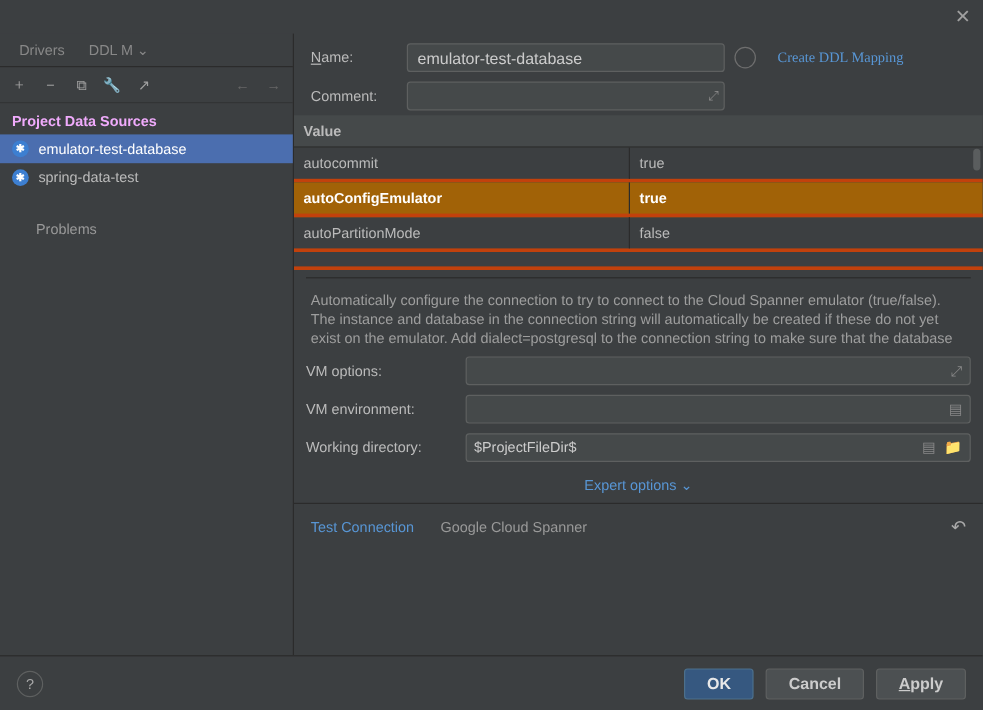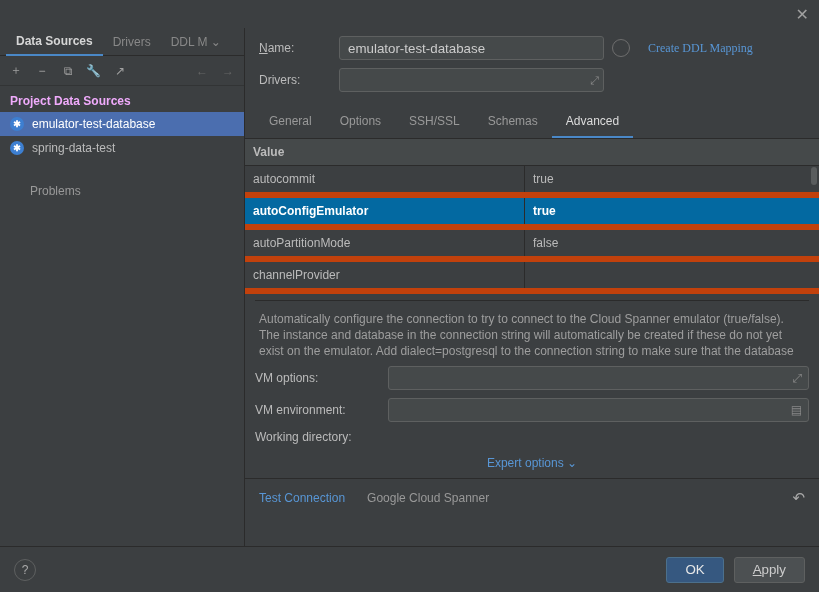--- a/index.html
+++ b/index.html
@@ -127,22 +127,22 @@
   .table {
     display:flex; flex-direction:column;
   }
   .thead {
     display:flex; background:#45494a; border-bottom:1px solid #2b2b2b;
   }
   .th, .td { padding:6px 8px; }
   .th { color:#bbb; font-weight:bold; display:flex; align-items:center; gap:4px;}
   .col-name { width:280px; border-right:1px solid #2b2b2b;}
   .col-val { flex:1; }
-  .trow { display:flex; border-bottom:6px solid #c2410c;}
-  .trow.sel { background:#0369a1; color:#fff; }
+  .trow { display:flex; border-bottom:3px solid #c2410c;}
+  .trow.sel { background:#a16207; color:#fff; }
   .trow.sel .td { color:#fff; font-weight:bold;}
   .table-wrap { position:relative; }
   .vscroll-hint {
     position:absolute; right:2px; top:28px; width:6px; height:18px;
     background:#5a5d5e; border-radius:3px;
   }
   .desc {
     margin: 6px 10px 0 10px;
     border-top:1px solid #2b2b2b;
     padding:10px 4px 2px 4px;
@@ -178,39 +178,38 @@
   }
   .help {
     width:22px; height:22px; border:1px solid #5e6060; border-radius:50%;
     display:flex; align-items:center; justify-content:center; color:#aaa;
     cursor:pointer;
   }
   .footer .sp { flex:1; }
   .btn {
     height:26px; padding:0 18px; border-radius:3px;
     background:#4c5052; border:1px solid #5e6060; color:#ccc; cursor:pointer;
-    display:flex; align-items:center;
+    display:flex; align-items:center;font-weight:bold;
   }
   .btn.primary { background:#365880; border-color:#4c708c; color:#e8e8e8;}
   .btn .u { text-decoration:underline; }
   .sort-arrow { font-size:9px; color:#ccc;}
 </style>
 </head>
 <body>
 
 <div class="dialog">
   <div class="titlebar">
     <span class="close-x">✕</span>
   </div>
 
   <div class="main">
 
     <div class="left">
       <div class="left-tabs">
-        <div class="left-tab active">Data Sources</div>
         <div class="left-tab">Drivers</div>
         <div class="left-tab trim">DDL M</div>
         <span class="chev">⌄</span>
       </div>
       <div class="left-toolbar">
         <span class="tb-icon">＋</span>
         <span class="tb-icon">−</span>
         <span class="tb-icon">⧉</span>
         <span class="tb-icon">🔧</span>
         <span class="tb-icon">↗</span>
@@ -233,54 +232,46 @@
     </div>
 
     <div class="right">
       <div class="form-row">
         <span class="form-label"><span class="u">N</span>ame:</span>
         <input class="input name-input" value="emulator-test-database" style="">
         <span class="circle-btn"></span>
         <span class="link">Create DDL Mapping</span>
       </div>
       <div class="form-row">
-        <span class="form-label">Drivers:</span>
+        <span class="form-label">Comment:</span>
         <div class="input comment-input">
           <span></span>
           <span class="expand-glyph">⤢</span>
         </div>
       </div>
 
-      <div class="tabs2">
-        <div class="tab2">General</div>
-        <div class="tab2">Options</div>
-        <div class="tab2">SSH/SSL</div>
-        <div class="tab2">Schemas</div>
-        <div class="tab2 active">Advanced</div>
-      </div>
 
       <div class="table-wrap">
         <div class="table">
           <div class="thead">
             <div class="th col-val">Value</div>
           </div>
           <div class="trow">
             <div class="td col-name">autocommit</div>
             <div class="td col-val">true</div>
           </div>
           <div class="trow sel">
             <div class="td col-name">autoConfigEmulator</div>
             <div class="td col-val">true</div>
           </div>
           <div class="trow">
             <div class="td col-name">autoPartitionMode</div>
             <div class="td col-val">false</div>
           </div>
           <div class="trow">
-            <div class="td col-name">channelProvider</div>
             <div class="td col-val"></div>
           </div>
         </div>
         <div class="vscroll-hint"></div>
       </div>
 
       <div class="desc">Automatically configure the connection to try to connect to the Cloud Spanner emulator (true/false). The instance and database in the connection string will automatically be created if these do not yet exist on the emulator. Add dialect=postgresql to the connection string to make sure that the database that is created uses the PostgreSQL dialect.</div>
 
       <div class="opts">
         <div class="opt-row">
@@ -292,35 +283,43 @@
         </div>
         <div class="opt-row">
           <span class="opt-label">VM environment:</span>
           <div class="opt-input">
             <span></span>
               <span class="mini-icon">▤</span>
           </div>
         </div>
         <div class="opt-row">
           <span class="opt-label"><span class="u">W</span>orking directory:</span>
+          <div class="opt-input">
+            <span>$ProjectFileDir$</span>
+            <span>
+              <span class="mini-icon">▤</span>
+              <span class="mini-icon">📁</span>
+            </span>
+          </div>
         </div>
       </div>
 
       <div class="expert">
         <span>Expert options</span> <span>⌄</span>
       </div>
 
       <div class="bottom-links">
         <span style="color:#5896d5; cursor:pointer">Test Connection</span>
         <span style="color:#999">Google Cloud Spanner</span>
         <span class="sp"></span>
         <span class="revert">↶</span>
       </div>
     </div>
   </div>
 
   <div class="footer">
     <span class="help">?</span>
     <span class="sp"></span>
     <button class="btn primary">OK</button>
+    <button class="btn">Cancel</button>
     <button class="btn"><span class="u">A</span>pply</button>
   </div>
 </div>
 
 </body></html>

